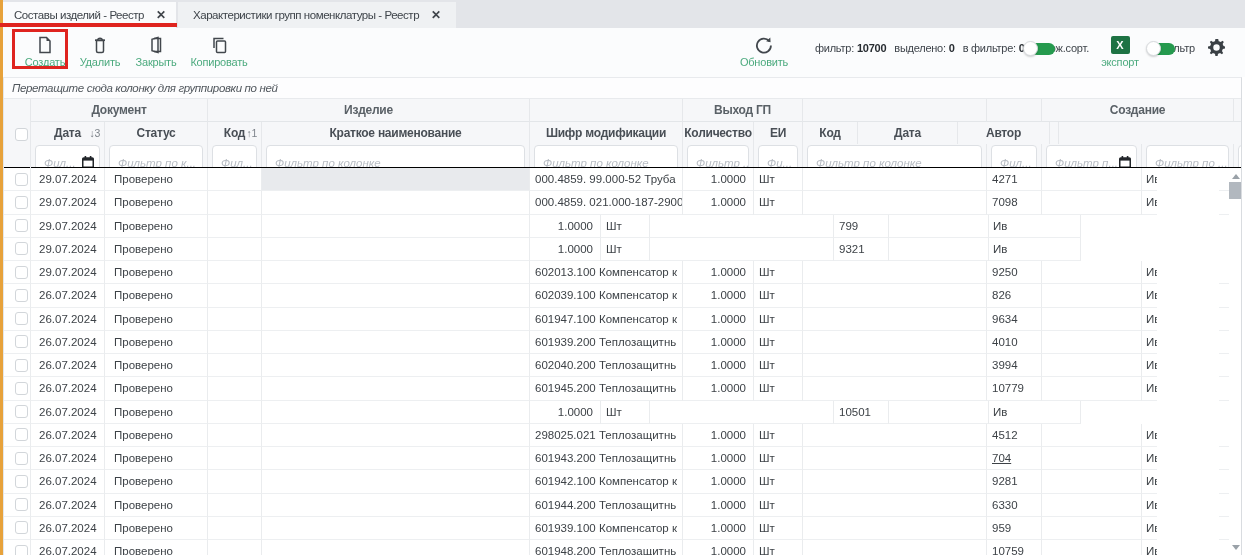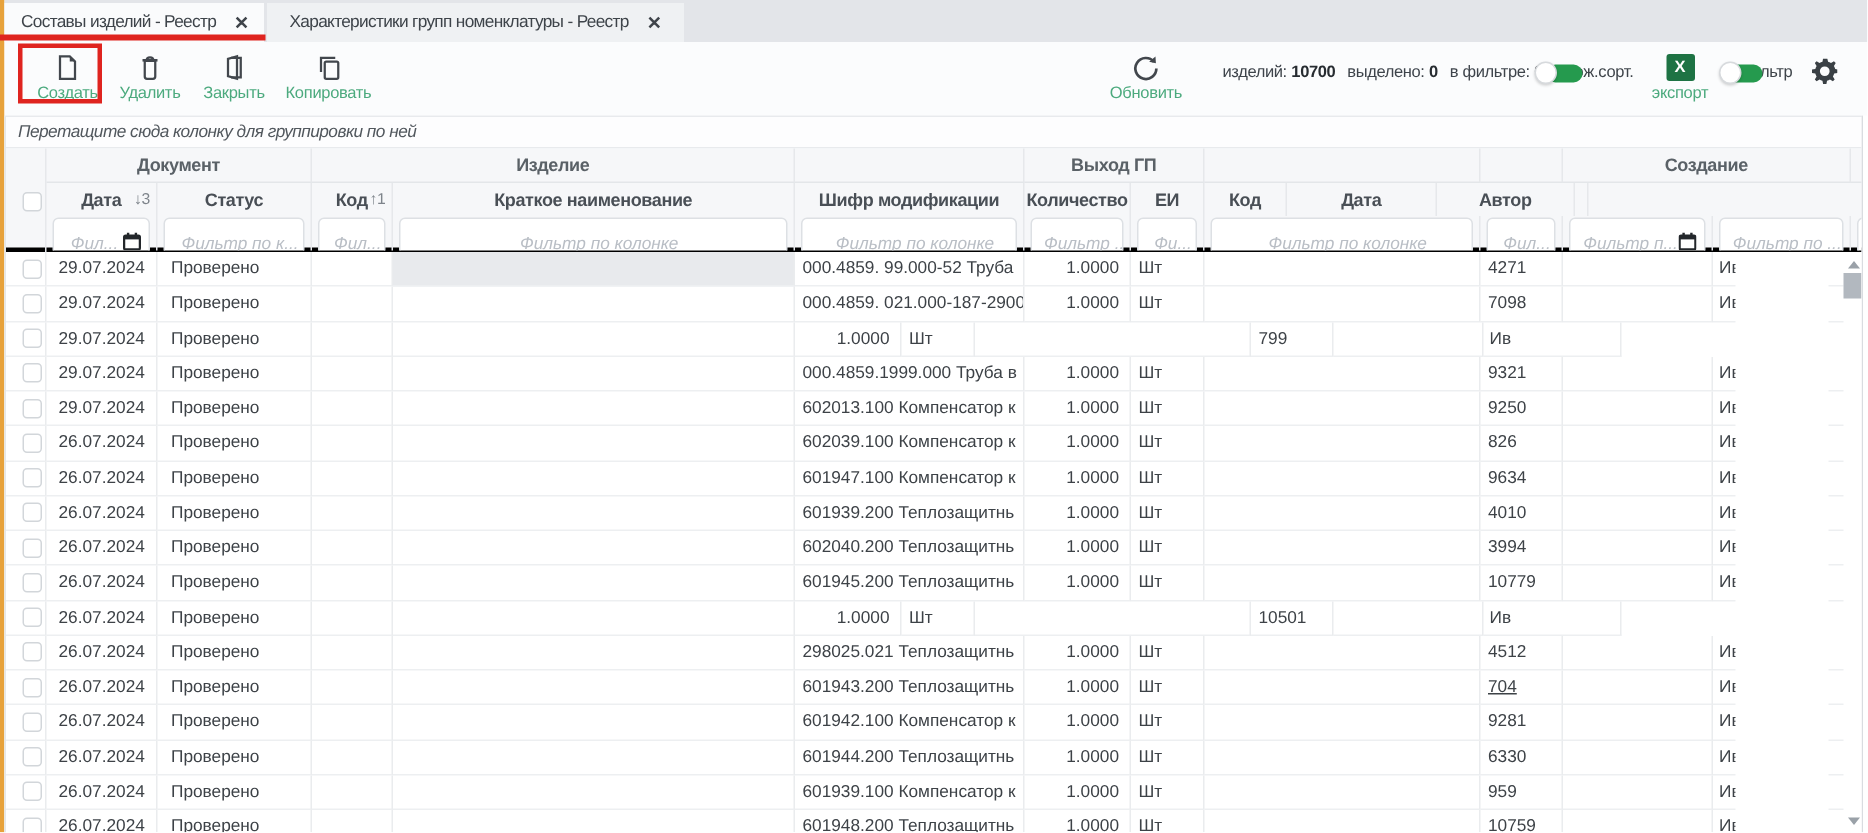--- a/index.html
+++ b/index.html
@@ -53,21 +53,21 @@
   #excel-badge { width:19px; height:18px; border-radius:2px; background:#1e7344; color:#fff; font-weight:700; font-size:11px; display:flex; align-items:center; justify-content:center; }
 
   #gear { position:absolute; left:1205px; top:11px; width:17px; height:17px; cursor:pointer; }
 
   
   #grid { position:absolute; left:3px; top:77px; width:1239px; height:478px; border-top:1px solid #e8eaed; border-left:1px solid #e4e7ea; border-right:1px solid #d9dce0; background:#fff; overflow:hidden; }
 
   #groupbar { position:absolute; left:0; top:0; width:100%; height:21px; background:#fdfdfe; border-bottom:1px solid #e8eaed; display:flex; align-items:center; }
   #groupbar span { font-style:italic; font-size:11.5px; letter-spacing:-0.35px; color:#51575d; padding-left:8px; }
 
-  #ghead { position:absolute; left:0; top:21px; width:100%; height:69px; background:#f6f7f9; border-bottom:3px solid #000000;text-align:center; }
+  #ghead { position:absolute; left:0; top:21px; width:100%; height:69px; background:#f6f7f9; border-bottom:1px solid #000000; }
   .hrow { position:absolute; left:0; display:flex; }
   #hrow-groups { top:0; height:23px; }
   #hrow-cols { top:23px; height:22px; }
   #hrow-filters { top:45px; height:23px; }
   .gcell { position:relative; height:100%; display:flex; align-items:center; justify-content:center; border-right:1px solid #e6e8eb; font-size:12px; letter-spacing:-0.25px; color:#5a6167; font-weight:600; white-space:nowrap; overflow:hidden; }
   #hrow-groups .gcell { border-bottom:1px solid #e3e6e9; }
   .hcell { position:relative; height:100%; display:flex; align-items:center; justify-content:center; border-right:1px solid #e6e8eb; font-size:12px; letter-spacing:-0.25px; color:#494f56; font-weight:600; white-space:nowrap; overflow:hidden; }
   .hcell .sortbadge { position:absolute; right:4px; top:50%; transform:translateY(-50%); font-size:10.5px; font-weight:400; color:#7e848b; }
   .fcell { position:relative; height:100%; border-right:1px solid #e6e8eb; overflow:hidden; }
   .finput { position:absolute; left:4px; right:4px; top:1px; height:35px; background:#fff; border:1px solid #dde0e4; border-radius:4px; display:flex; align-items:center; overflow:hidden; }
@@ -157,21 +157,21 @@
       <span class="ticon">
         <svg width="18" height="18" viewBox="0 0 18 18">
           <path d="M14.3 5.2 A7 7 0 1 0 15.9 9.6" fill="none" stroke="#42474d" stroke-width="1.8"></path>
           <path d="M15.3 1.6 L15.6 6.2 L11.1 5.2 Z" fill="#42474d"></path>
         </svg>
       </span>
       <span class="tlabel">Обновить</span>
     </div>
 
     <div id="stats">
-      <span>изделий:</span><b>10700</b><span class="stat-gap"></span><span>выделено:</span><b>0</b><span class="stat-gap"></span><span>в фильтре:</span><b>0</b>
+      <span>фильтр:</span><b>10700</b><span class="stat-gap"></span><span>выделено:</span><b>0</b><span class="stat-gap"></span><span>в фильтре:</span><b>0</b>
     </div>
 
     <div class="toggle-wrap" id="toggle-multisort">
       <span class="toggle">
           <span class="pill"></span>
           <span class="knob"></span>
         </span>
       <span class="tlabel dark">множ.сорт.</span>
     </div>
 
@@ -404,21 +404,20 @@
           <div class="cell" style="width: 92px; padding-left: 4px;">Ив</div>
         </div>
         <div class="row">
           <div class="cell" style="width: 27px;">
             <span class="cbx"></span>
           </div>
           <div class="cell" style="width: 74px; padding-left: 8px;">29.07.2024</div>
           <div class="cell" style="width: 103px; padding-left: 9px;">Проверено</div>
           <div class="cell" style="width: 54px; padding-left: 8px;"></div>
           <div class="cell" style="width: 268px; padding-left: 8px;"></div>
-          <div class="cell" style="width: 153px; padding-left: 5px;">000.4859.1999.000 Труба в</div>
           <div class="cell right" style="width: 71px; padding-right: 7px;">1.0000</div>
           <div class="cell" style="width: 49px; padding-left: 5px;">Шт</div>
           <div class="cell" style="width: 184px; padding-left: 8px;"></div>
           <div class="cell" style="width: 55px; padding-left: 5px;">9321</div>
           <div class="cell" style="width: 100px; padding-left: 8px;"></div>
           <div class="cell" style="width: 92px; padding-left: 4px;">Ив</div>
         </div>
         <div class="row">
           <div class="cell" style="width: 27px;">
             <span class="cbx"></span>

